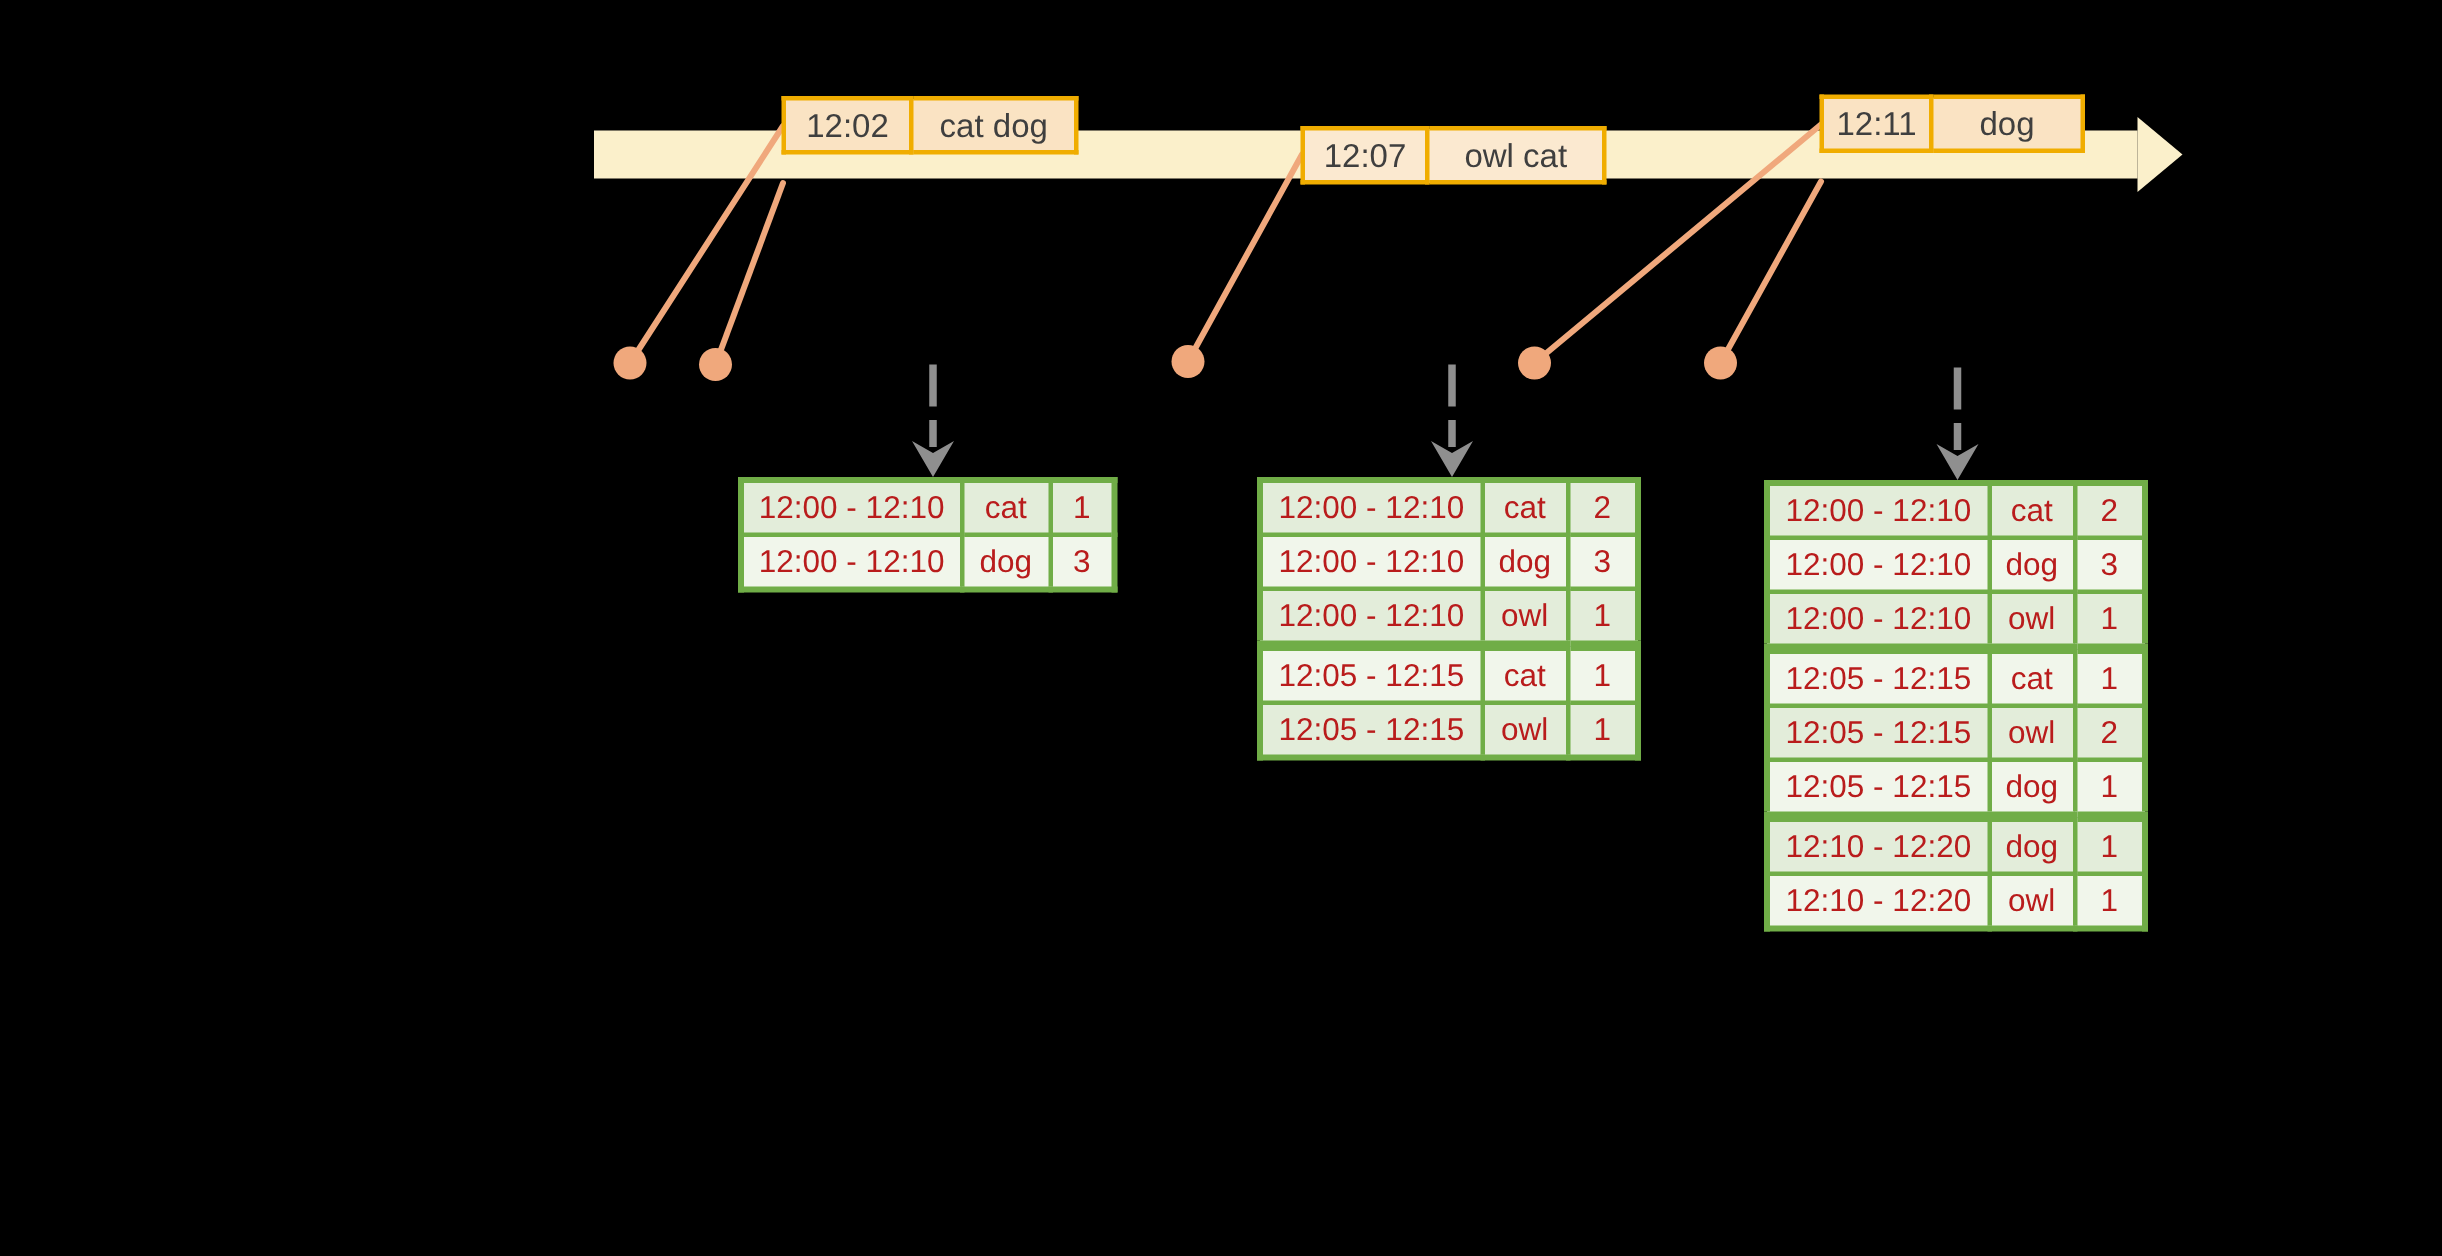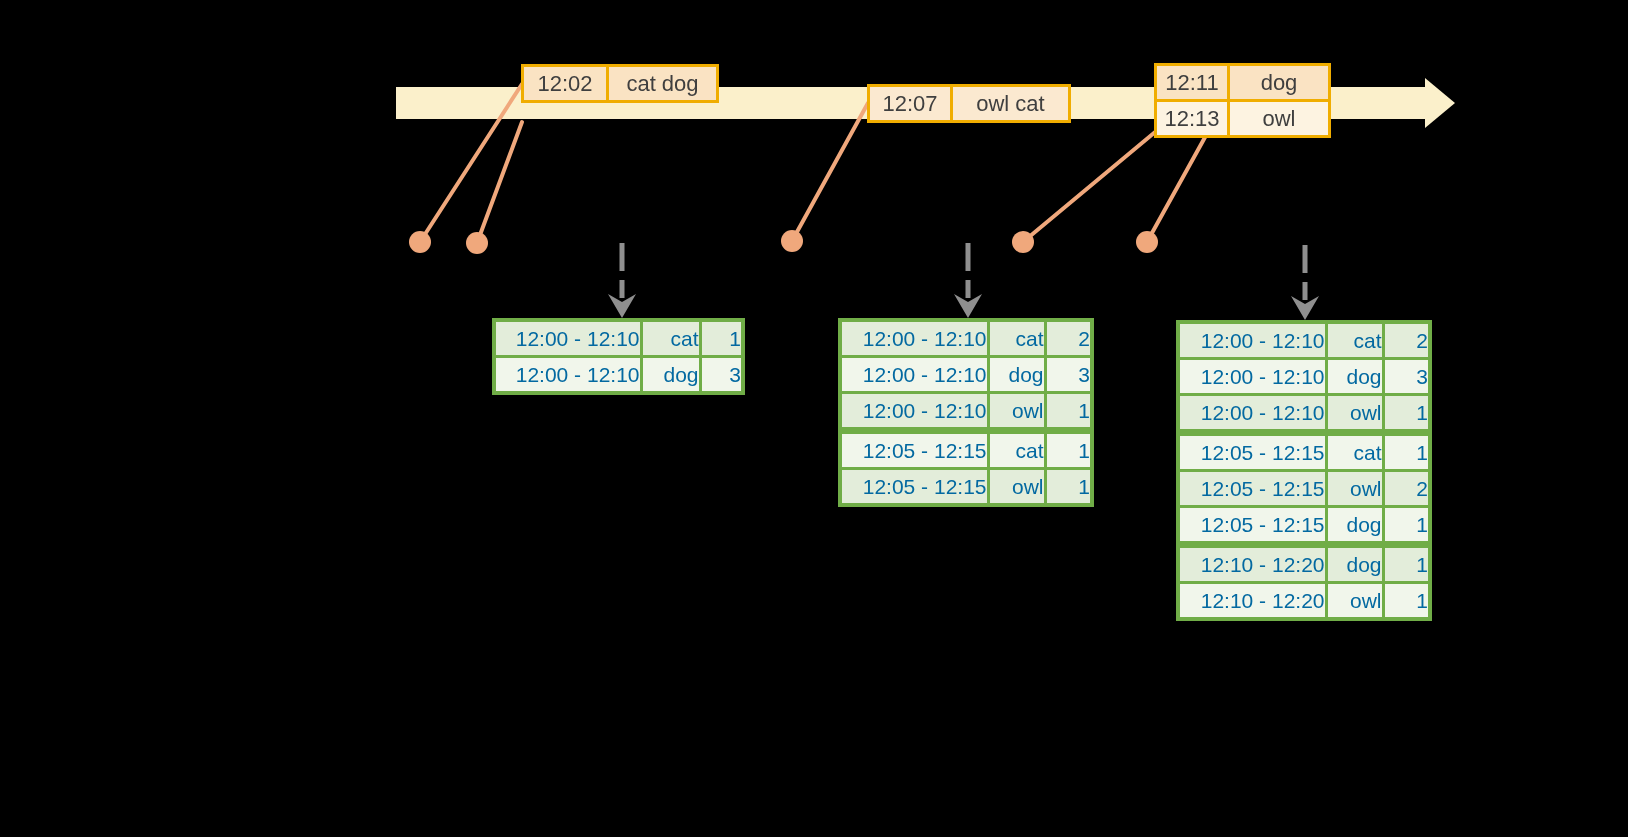--- a/index.html
+++ b/index.html
@@ -21,22 +21,22 @@
   table.event-table tr.peach td{background:#FAE3C3;}
   table.event-table tr.cream td{background:#FDF3E1;}
   table.event-table tr.blend td{background:#FBE9D0;}
 
   
   table.result-table{
     position:absolute;border-collapse:collapse;table-layout:fixed;
     border:4px solid #70AD47;font-size:21px;
   }
   table.result-table td{
-    border:3px solid #70AD47;text-align:right;vertical-align:middle;
-    padding:0;height:33px;color:#0369a1;
+    border:3px solid #70AD47;text-align:center;vertical-align:middle;
+    padding:0;height:33px;color:#b91c1c;
   }
   table.result-table tr.dark td{background:#E3EDDA;}
   table.result-table tr.light td{background:#F1F6EB;}
   table.result-table tr.group-start td{border-top:7px solid #70AD47;}
 </style>
 </head>
 <body>
 
 <div class="canvas">
 
@@ -90,33 +90,29 @@
         <col style="width:118px">
       </colgroup>
     <tbody>
         <tr class="blend">
       <td>12:07</td>
       <td>owl cat</td>
     </tr>
   </tbody>
     </table>
 
-  <table class="event-table" style="left:1154px;top:63px;">
+  <table class="event-table" style="left:1213px;top:63px;">
     <colgroup>
         <col style="width:73px">
         <col style="width:101px">
       </colgroup>
     <tbody>
         <tr class="peach">
       <td>12:11</td>
       <td>dog</td>
-    </tr>
-    <tr class="cream">
-      <td>12:13</td>
-      <td>owl</td>
     </tr>
   </tbody>
     </table>
 
   <table class="result-table" style="left:492px;top:318px;">
     <colgroup>
         <col style="width:147px">
         <col style="width:59px">
         <col style="width:43px">
       </colgroup>

